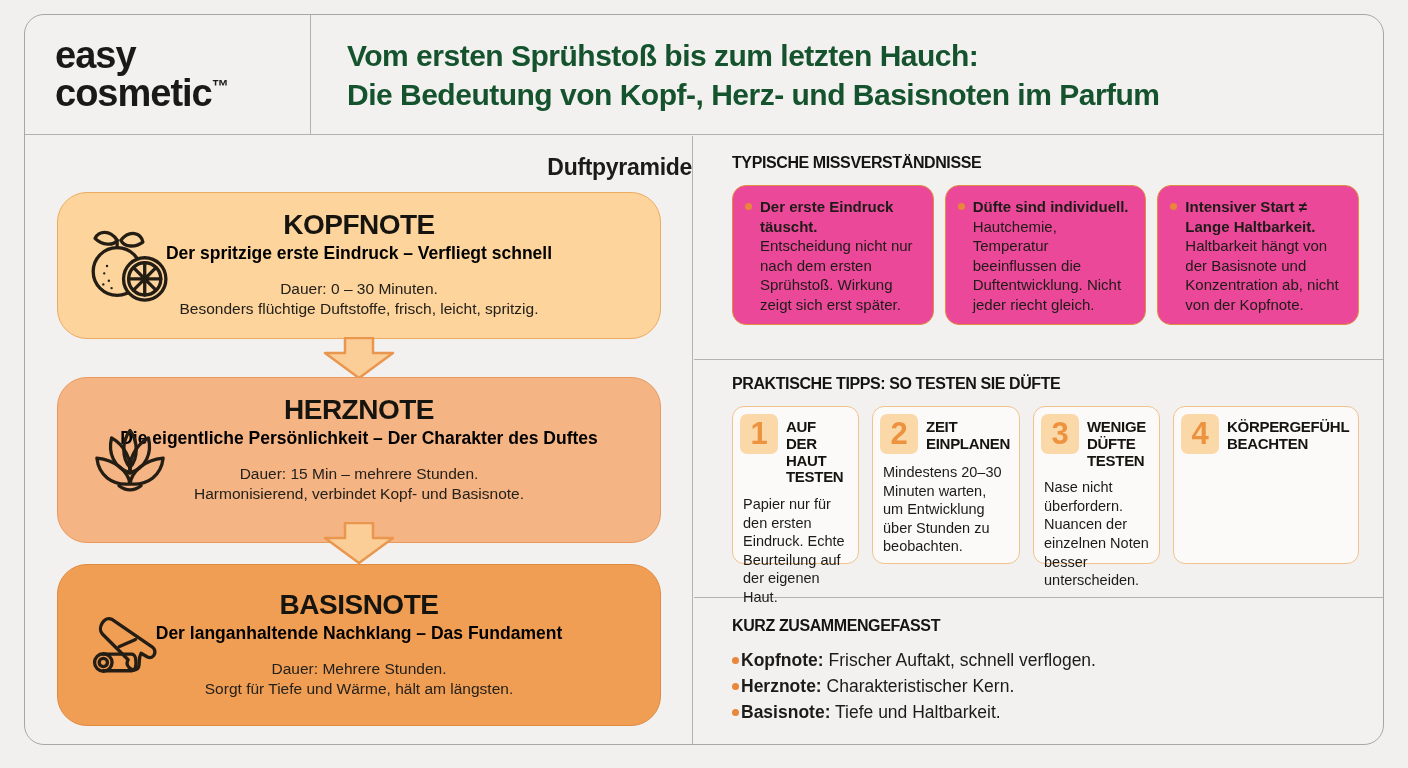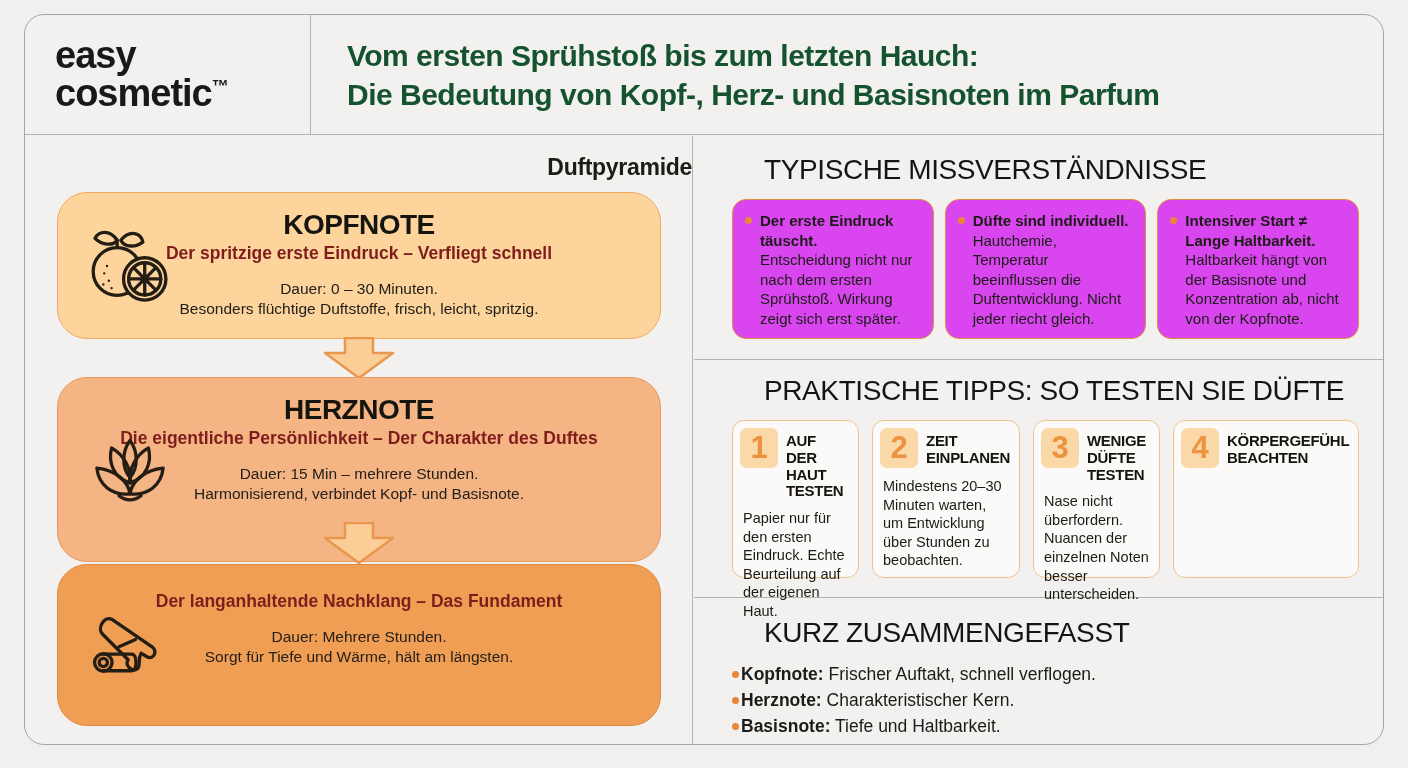--- a/index.html
+++ b/index.html
@@ -35,40 +35,40 @@
   .left-col  { position:absolute; top:121px; left:0; width:668px; bottom:0; border-right:1.5px solid #b3b2b0; }
   .right-col { position:absolute; top:121px; left:669px; right:0; bottom:0; }
   
   .pyr-heading { margin-top:18px; text-align:right; font-size:23px; font-weight:800; letter-spacing:-0.3px; }
   .level {
     position:absolute; left:32px; width:604px;
     border-radius:30px; border:1.5px solid;
     text-align:center; padding-top:16px;
   }
   .level-kopf  { top:56px;  height:147px; background:#fcd49c; border-color:#edaa60; }
-  .level-herz  { top:241px; height:185px; background:#f5b484; border-color:#e8995b; }
+  .level-herz  { top:241px; height:166px; background:#f5b484; border-color:#e8995b; }
   .level-basis { top:428px; height:162px; background:#f19e55; border-color:#e08a40; padding-top:24px; }
   .level-title { font-size:28px; font-weight:800; letter-spacing:-0.5px; color:#16140f; }
-  .level-sub   { font-size:17.5px; font-weight:700; margin-top:2px; color:#7f1d1d; }
+  .level-sub   { font-size:17.5px; font-weight:700; margin-top:2px; color:#000000; }
   .level-body  { font-size:15.5px; line-height:1.28; margin-top:15px; color:#24201a; }
   .level-icon  { position:absolute; left:26px; top:50%; transform:translateY(-50%); }
   .level-icon svg { display:block; }
   .pyr-arrow { position:absolute; left:297px; }
   .pyr-arrow-1 { top:201px; }
   .pyr-arrow-2 { top:386px; }
   
   .sec { position:absolute; left:0; right:0; }
   .sec-miscon { top:0; height:224px; border-bottom:1.5px solid #b3b2b0; padding:18px 24px 0 38px; }
   .sec-tips   { top:225px; height:237px; border-bottom:1.5px solid #b3b2b0; padding:14px 24px 0 38px; }
   .sec-summary{ top:463px; bottom:0; padding:18px 24px 0 38px; }
-  .sec-h { font-size:28px; font-weight:400; letter-spacing:-0.4px; color:#141414;margin-left:32px; }
+  .sec-h { font-size:16px; font-weight:700; letter-spacing:-0.4px; color:#141414; }
   
   .miscon-row { display:flex; gap:11px; margin-top:13px; }
   .miscon-card {
-    flex:1; background:#d946ef; border:1.5px solid #df8f3e; border-radius:14px;
+    flex:1; background:#ec4899; border:1.5px solid #df8f3e; border-radius:14px;
     padding:11px 12px 10px 12px; display:flex; gap:8px;
   }
   .dot { width:7px; height:7px; border-radius:50%; background:#e8873a; margin-top:6px; flex:none; }
   .miscon-text { font-size:15px; line-height:1.3; color:#1d1b18; }
   .miscon-text .b { display:block; font-weight:700; }
   
   .tips-row { display:flex; gap:13px; margin-top:13px; }
   .tip-card {
     flex:1; background:#fbfaf8; border:1.5px solid #f1c38c; border-radius:12px;
     padding:7px 9px 10px 7px; height:158px;
@@ -170,20 +170,21 @@
     <div class="level level-basis">
       <span class="level-icon">
         <svg width="92" height="92" viewBox="0 0 100 100" class="icon-stroke" aria-hidden="true">
           <path d="M30 22 L74 52 C80 57 76 66 69 63 L62 59 C58 66 62 72 58 76 C52 80 44 72 48 66 L20 38 C14 32 22 18 30 22 Z"></path>
           <path d="M21 60 L52 60 C58 60 58 78 52 78 L21 78"></path>
           <circle cx="21" cy="69" r="9.5"></circle>
           <circle cx="21" cy="69" r="4.5"></circle>
           <path d="M38 52 L56 44"></path>
         </svg>
       </span>
+      <div class="level-title">BASISNOTE</div>
       <div class="level-sub">Der langanhaltende Nachklang – Das Fundament</div>
       <div class="level-body">
         <span>Dauer: Mehrere Stunden.</span><br>
         <span>Sorgt für Tiefe und Wärme, hält am längsten.</span>
       </div>
     </div>
   </div>
 
   <div class="right-col">
 

